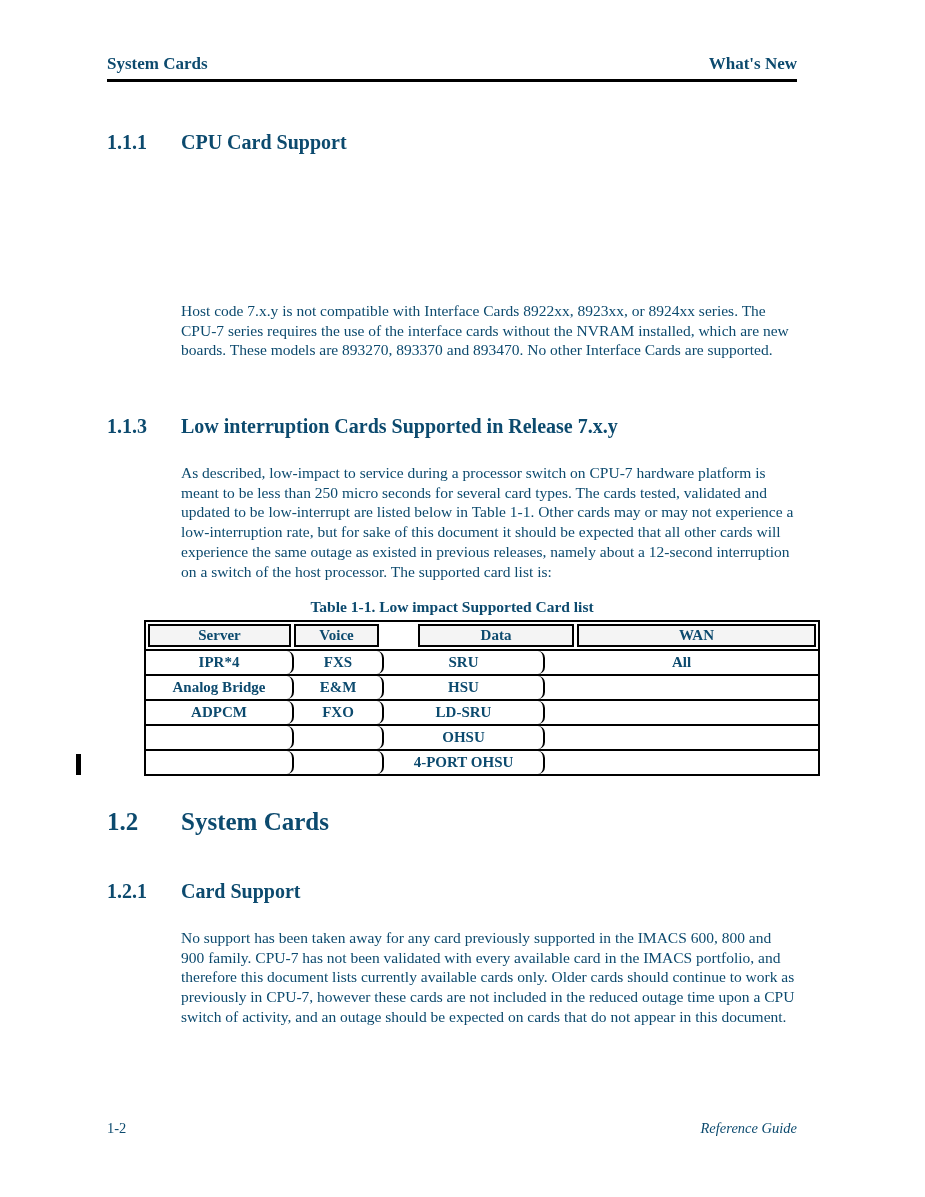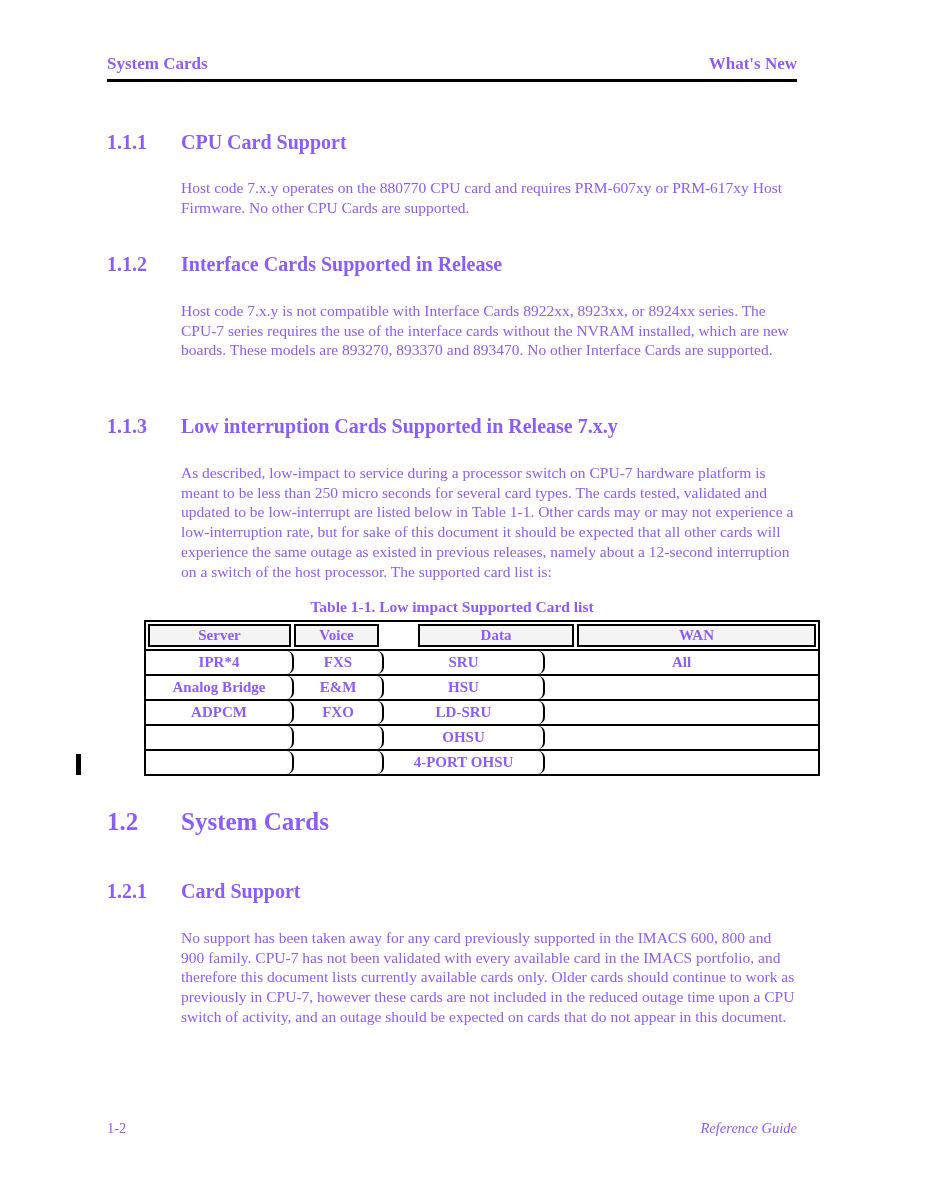--- a/index.html
+++ b/index.html
@@ -3,21 +3,21 @@
 <meta charset="utf-8">
 <style>
   * { margin: 0; padding: 0; box-sizing: border-box; }
   html, body { background: #e8e8e8; }
   .page {
     position: relative;
     width: 925px;
     height: 1197px;
     background: #ffffff;
     font-family: "Liberation Serif", "DejaVu Serif", serif;
-    color: #8b5cf6;
+    color: #0c4a6e;
     overflow: hidden;
   }
 
   
   .running-header {
     position: absolute;
     left: 107px;
     top: 54px;
     width: 690px;
     display: flex;
@@ -130,28 +130,21 @@
     <span>System Cards</span>
     <span>What's New</span>
   </div>
 
   <div class="section h3" style="top:131px">
     <div class="sec-head">
       <span class="sec-num">1.1.1</span>
       <span class="sec-title">CPU Card Support</span>
     </div>
   </div>
-  <div class="para" style="top:178px">Host code 7.x.y operates on the 880770 CPU card and requires PRM-607xy or PRM-617xy Host Firmware. No other CPU Cards are supported.</div>
-
-  <div class="section h3" style="top:253px">
-    <div class="sec-head">
-      <span class="sec-num">1.1.2</span>
-      <span class="sec-title">Interface Cards Supported in Release</span>
-    </div>
-  </div>
+
   <div class="para" style="top:301px">Host code 7.x.y is not compatible with Interface Cards 8922xx, 8923xx, or 8924xx series. The CPU-7 series requires the use of the interface cards without the NVRAM installed, which are new boards. These models are 893270, 893370 and 893470. No other Interface Cards are supported.</div>
 
   <div class="section h3" style="top:415px">
     <div class="sec-head">
       <span class="sec-num">1.1.3</span>
       <span class="sec-title">Low interruption Cards Supported in Release 7.x.y</span>
     </div>
   </div>
   <div class="para" style="top:463px">As described, low-impact to service during a processor switch on CPU-7 hardware platform is meant to be less than 250 micro seconds for several card types. The cards tested, validated and updated to be low-interrupt are listed below in Table 1-1. Other cards may or may not experience a low-interruption rate, but for sake of this document it should be expected that all other cards will experience the same outage as existed in previous releases, namely about a 12-second interruption on a switch of the host processor. The supported card list is:</div>
 

